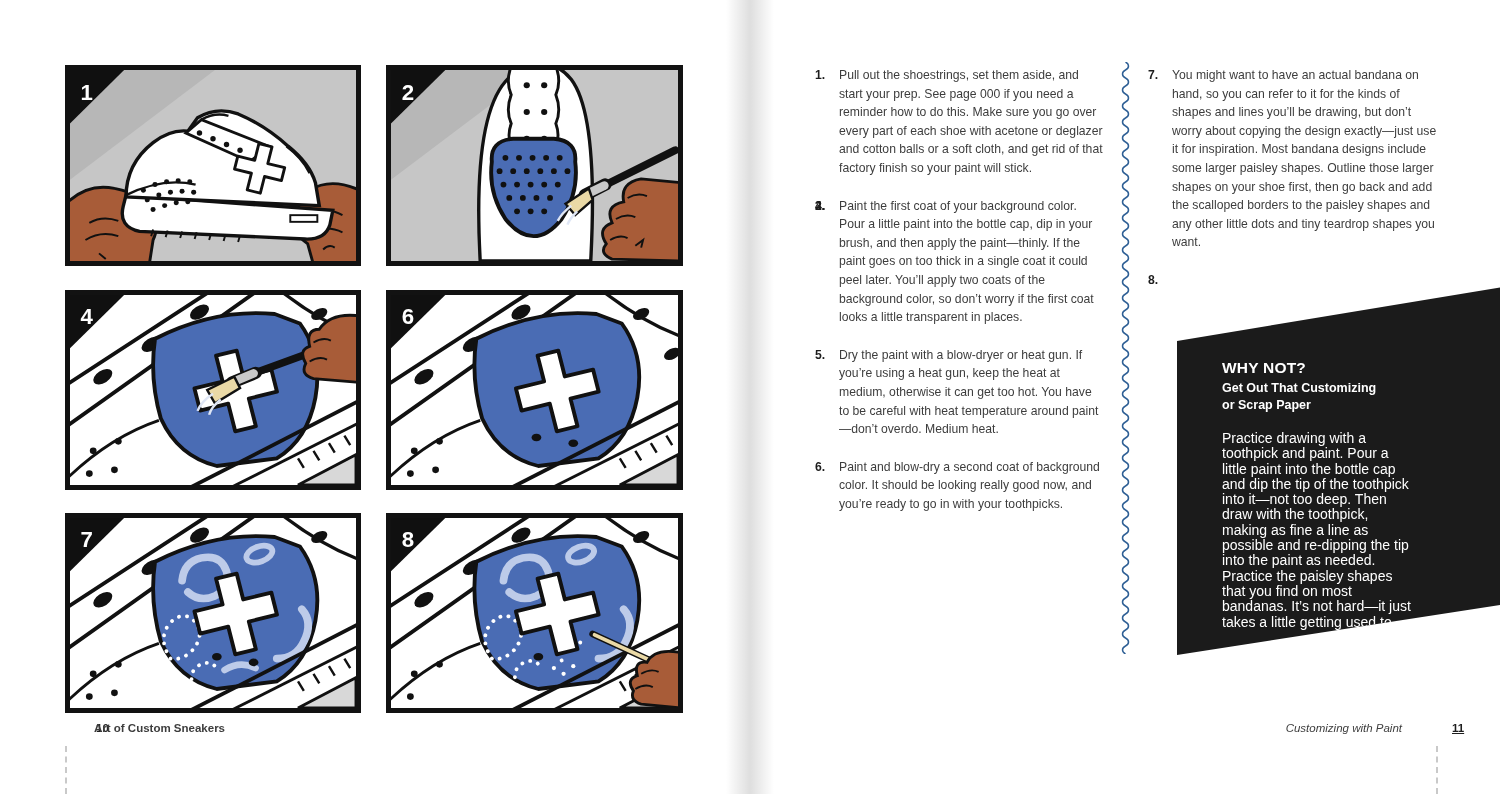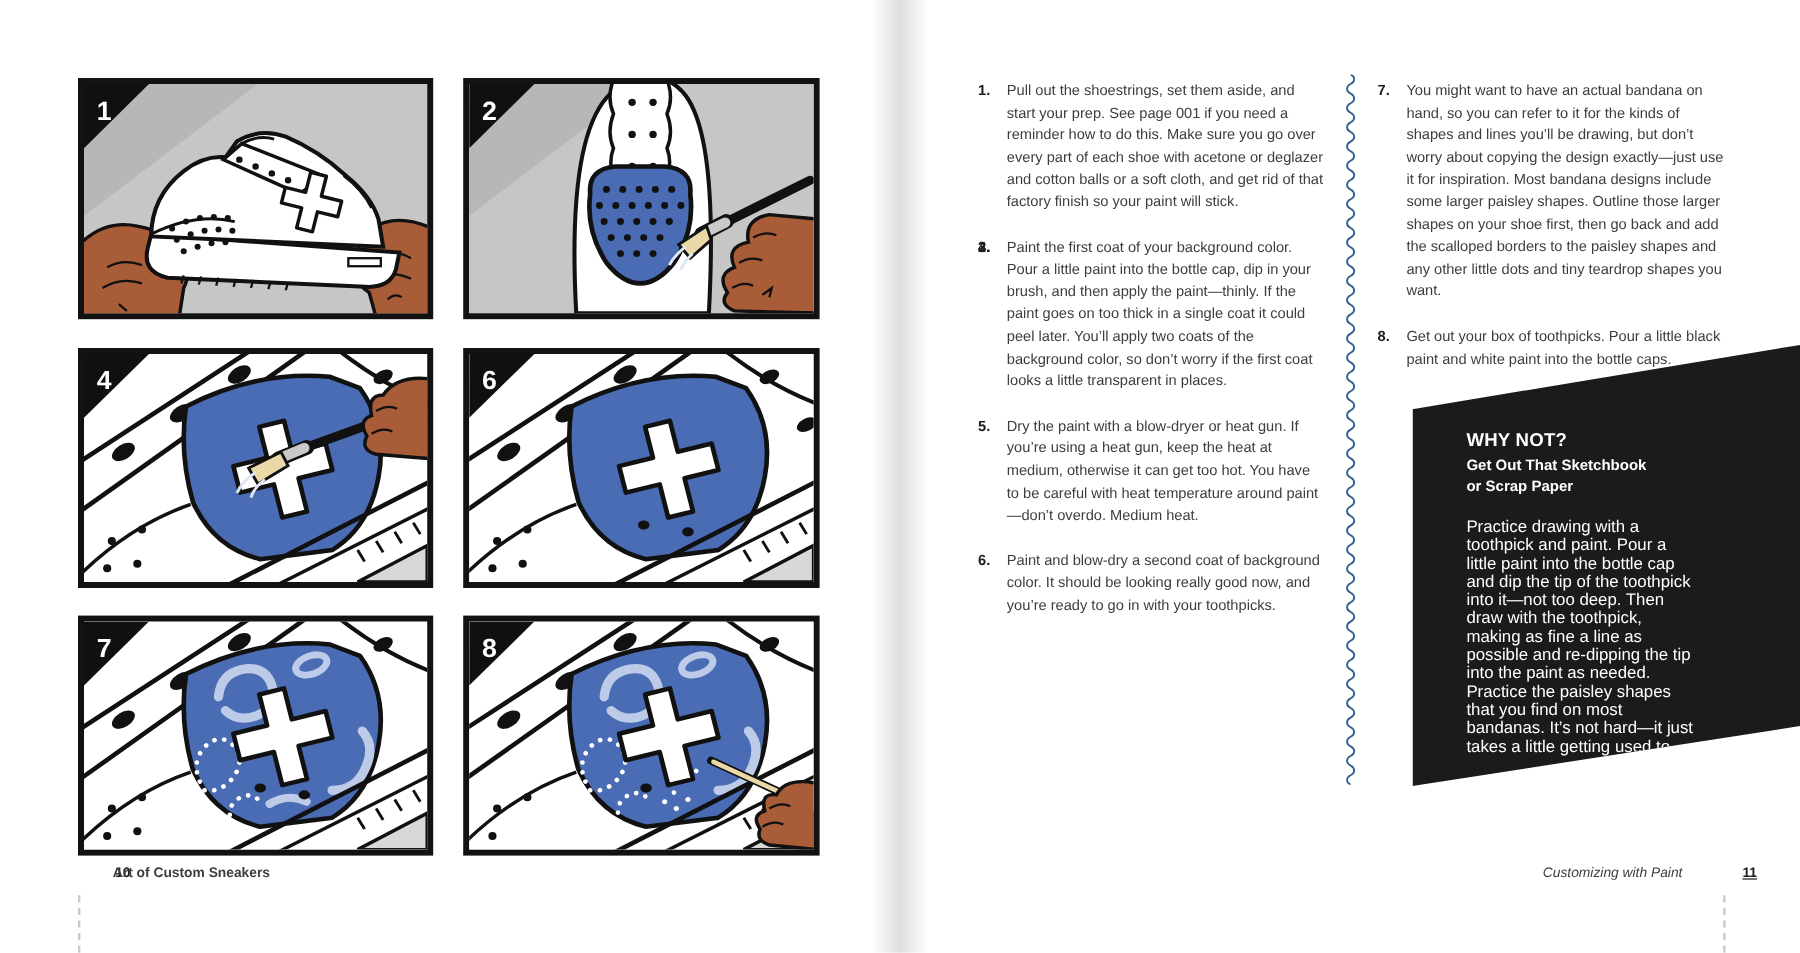--- a/index.html
+++ b/index.html
@@ -339,21 +339,21 @@
   </svg>
 </div>
 
 <div class="footer pagenum foot-left-num">10</div>
 <div class="footer foot-left-title">Art of Custom Sneakers</div>
 <div class="trim trim-left"></div>
 
 <ol class="steps steps-col1">
   <li class="step">
     <span class="step-num">1.</span>
-    <span class="step-text">Pull out the shoestrings, set them aside, and start your prep. See page 001 if you need a reminder how to do this. Make sure you go over every part of each shoe with acetone or deglazer and cotton balls or a soft cloth, and get rid of that factory finish so your paint will stick.</span>
+    <span class="step-text">Pull out the shoestrings, set them aside, and start your prep. See page 000 if you need a reminder how to do this. Make sure you go over every part of each shoe with acetone or deglazer and cotton balls or a soft cloth, and get rid of that factory finish so your paint will stick.</span>
   </li>
   <li class="step">
     <span class="step-num">2.</span>
   </li>
   <li class="step">
     <span class="step-num">3.</span>
   </li>
   <li class="step">
     <span class="step-num">4.</span>
     <span class="step-text">Paint the first coat of your background color. Pour a little paint into the bottle cap, dip in your brush, and then apply the paint—thinly. If the paint goes on too thick in a single coat it could peel later. You’ll apply two coats of the background color, so don’t worry if the first coat looks a little transparent in places.</span>
@@ -372,28 +372,27 @@
   <path id="wavePath" d="M6.5 0 c4 2 4 6 0 8 c-4 2 -4 6 0 8 c4 2 4 6 0 8 c-4 2 -4 6 0 8 c4 2 4 6 0 8 c-4 2 -4 6 0 8 c4 2 4 6 0 8 c-4 2 -4 6 0 8 c4 2 4 6 0 8 c-4 2 -4 6 0 8 c4 2 4 6 0 8 c-4 2 -4 6 0 8 c4 2 4 6 0 8 c-4 2 -4 6 0 8 c4 2 4 6 0 8 c-4 2 -4 6 0 8 c4 2 4 6 0 8 c-4 2 -4 6 0 8 c4 2 4 6 0 8 c-4 2 -4 6 0 8 c4 2 4 6 0 8 c-4 2 -4 6 0 8 c4 2 4 6 0 8 c-4 2 -4 6 0 8 c4 2 4 6 0 8 c-4 2 -4 6 0 8 c4 2 4 6 0 8 c-4 2 -4 6 0 8 c4 2 4 6 0 8 c-4 2 -4 6 0 8 c4 2 4 6 0 8 c-4 2 -4 6 0 8 c4 2 4 6 0 8 c-4 2 -4 6 0 8 c4 2 4 6 0 8 c-4 2 -4 6 0 8 c4 2 4 6 0 8 c-4 2 -4 6 0 8 c4 2 4 6 0 8 c-4 2 -4 6 0 8 c4 2 4 6 0 8 c-4 2 -4 6 0 8 c4 2 4 6 0 8 c-4 2 -4 6 0 8 c4 2 4 6 0 8 c-4 2 -4 6 0 8 c4 2 4 6 0 8 c-4 2 -4 6 0 8 c4 2 4 6 0 8 c-4 2 -4 6 0 8 c4 2 4 6 0 8 c-4 2 -4 6 0 8 c4 2 4 6 0 8 c-4 2 -4 6 0 8 c4 2 4 6 0 8 c-4 2 -4 6 0 8 c4 2 4 6 0 8 c-4 2 -4 6 0 8 c4 2 4 6 0 8 c-4 2 -4 6 0 8 c4 2 4 6 0 8 c-4 2 -4 6 0 8 c4 2 4 6 0 8 c-4 2 -4 6 0 8 c4 2 4 6 0 8 c-4 2 -4 6 0 8 c4 2 4 6 0 8 c-4 2 -4 6 0 8 c4 2 4 6 0 8 c-4 2 -4 6 0 8 c4 2 4 6 0 8 c-4 2 -4 6 0 8 c4 2 4 6 0 8 c-4 2 -4 6 0 8" fill="none" stroke="var(--divider-blue)" stroke-width="1.5"></path>
 </svg>
 
 <ol class="steps steps-col2">
   <li class="step">
     <span class="step-num">7.</span>
     <span class="step-text">You might want to have an actual bandana on hand, so you can refer to it for the kinds of shapes and lines you’ll be drawing, but don’t worry about copying the design exactly—just use it for inspiration. Most bandana designs include some larger paisley shapes. Outline those larger shapes on your shoe first, then go back and add the scalloped borders to the paisley shapes and any other little dots and tiny teardrop shapes you want.</span>
   </li>
   <li class="step">
     <span class="step-num">8.</span>
-    <span class="step-text">Get out your box of toothpicks. Pour a little black paint and white paint into the bottle caps.</span>
   </li>
 </ol>
 
 <div class="whynot">
   <div class="whynot-inner">
     <p class="wn-kicker">WHY NOT?</p>
-    <p class="wn-title">Get Out That Sketchbook</p>
+    <p class="wn-title">Get Out That Customizing</p>
     <p class="wn-title">or Scrap Paper</p>
     <p class="wn-body">Practice drawing with a toothpick and paint. Pour a little paint into the bottle cap and dip the tip of the toothpick into it—not too deep. Then draw with the toothpick, making as fine a line as possible and re-dipping the tip into the paint as needed. Practice the paisley shapes that you find on most bandanas. It’s not hard—it just takes a little getting used to.</p>
   </div>
 </div>
 
 <div class="footer foot-right-title">Customizing with Paint</div>
 <div class="footer pagenum foot-right-num">11</div>
 <div class="trim trim-right"></div>
 
 </body></html>

